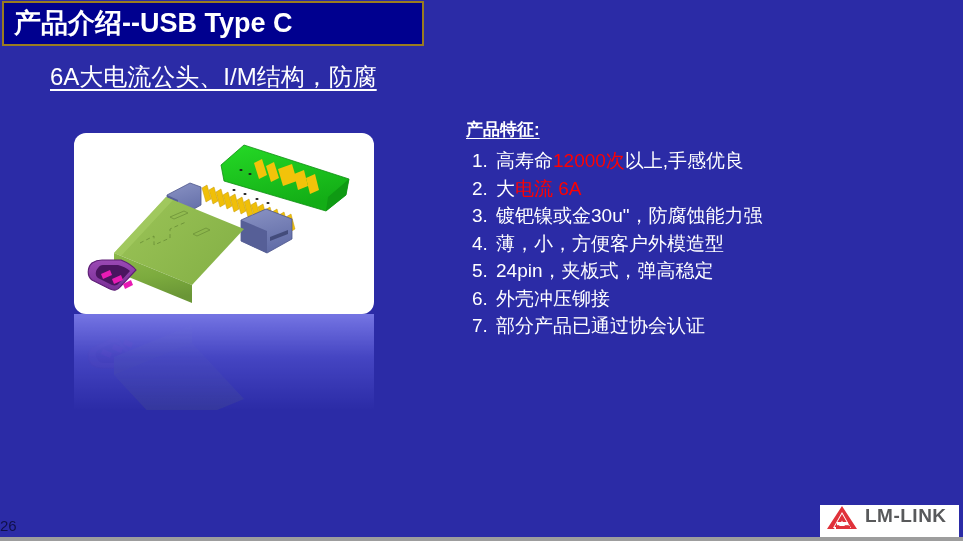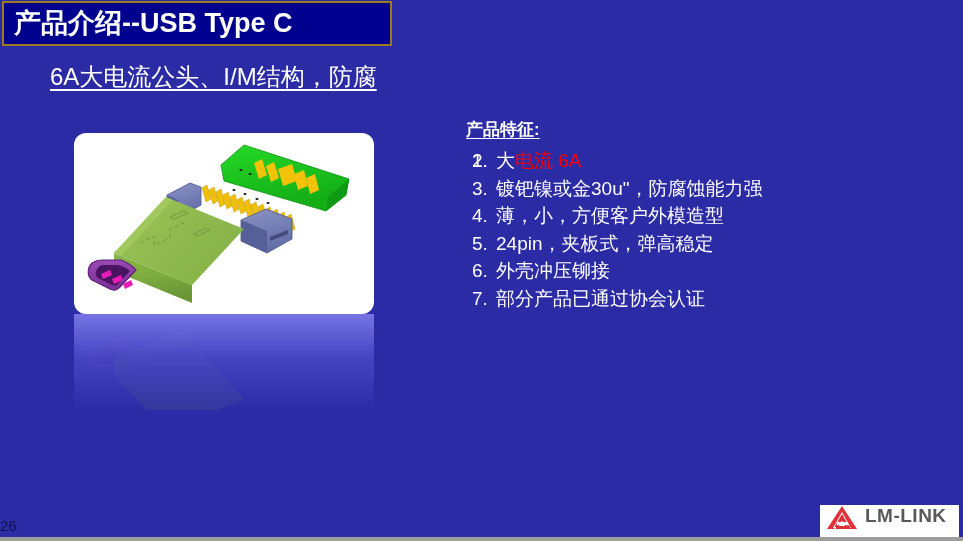--- a/index.html
+++ b/index.html
@@ -17,21 +17,21 @@
     height: 541px;
     overflow: hidden;
     background: #2b2ba6;
   }
 
   
   #title-box {
     position: absolute;
     left: 2px;
     top: 1px;
-    width: 390px;
+    width: 422px;
     height: 45px;
     background: #00008f;
     border: 2px solid #9a7b20;
     box-sizing: border-box;
     display: flex;
     align-items: center;
     padding-left: 10px;
   }
   #title-text {
     color: #ffffff;
@@ -310,21 +310,21 @@
           <polygon points="40,120 92,64 170,96 118,152" fill="#7e9a55" opacity="0.6"></polygon>
         </g>
       </svg>
     </div>
   </div>
   <div id="reflection-tint"></div>
 
   <div id="features">
     <div id="features-heading">产品特征:</div>
     <ul id="features-list">
-        <li><span class="num">1.</span></li>
+        <li><span class="num">1.</span><span><span>高寿命</span><span class="hl">12000次</span><span>以上,手感优良</span></span></li>
         <li><span class="num">2.</span><span><span>大</span><span class="hl">电流 6A</span></span></li>
         <li><span class="num">3.</span><span><span>镀钯镍或金30u"，防腐蚀能力强</span></span></li>
         <li><span class="num">4.</span><span><span>薄，小，方便客户外模造型</span></span></li>
         <li><span class="num">5.</span><span><span>24pin，夹板式，弹高稳定</span></span></li>
         <li><span class="num">6.</span><span><span>外壳冲压铆接</span></span></li>
         <li><span class="num">7.</span><span><span>部分产品已通过协会认证</span></span></li>
       </ul>
   </div>
 
   <div id="page-number">26</div>

